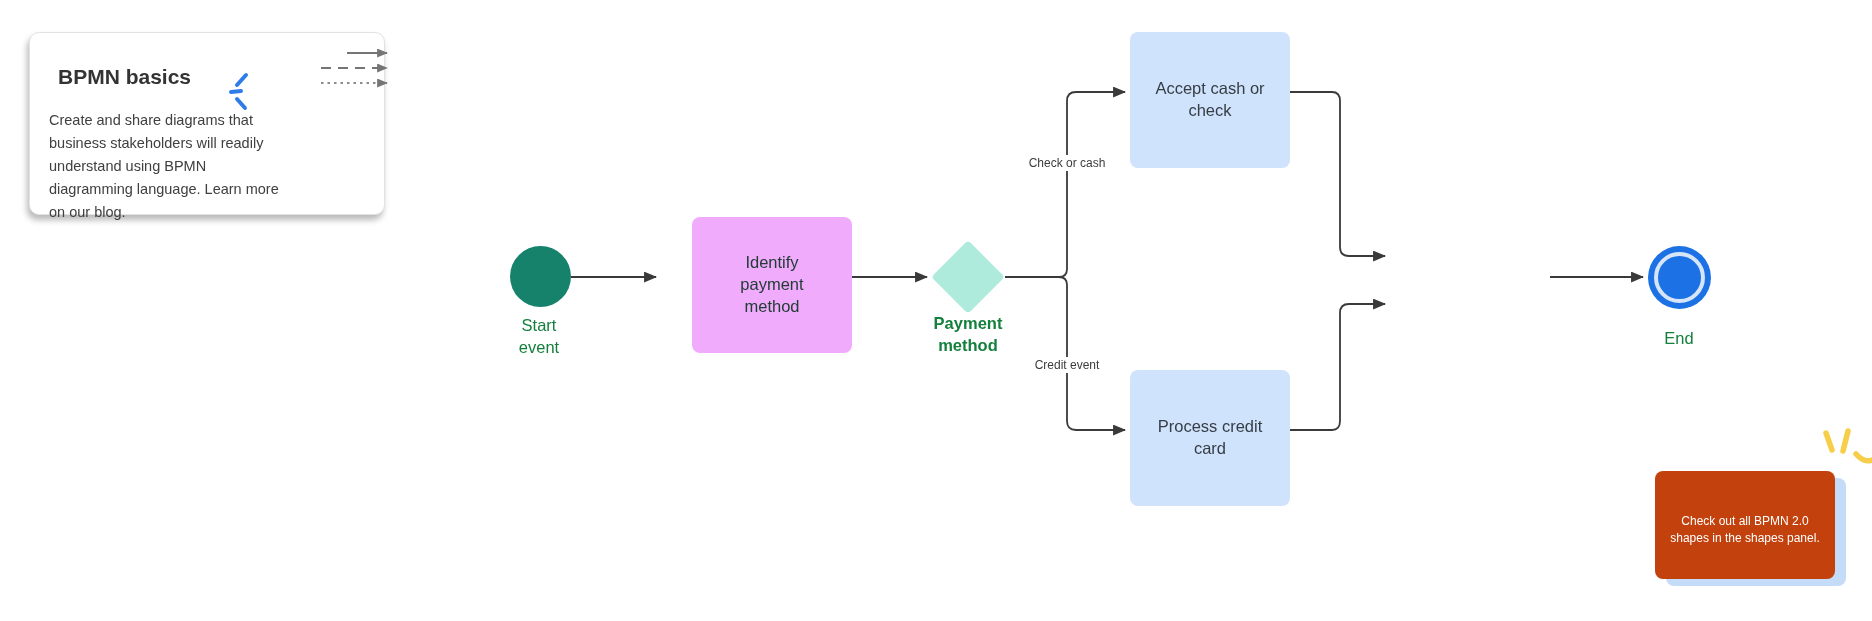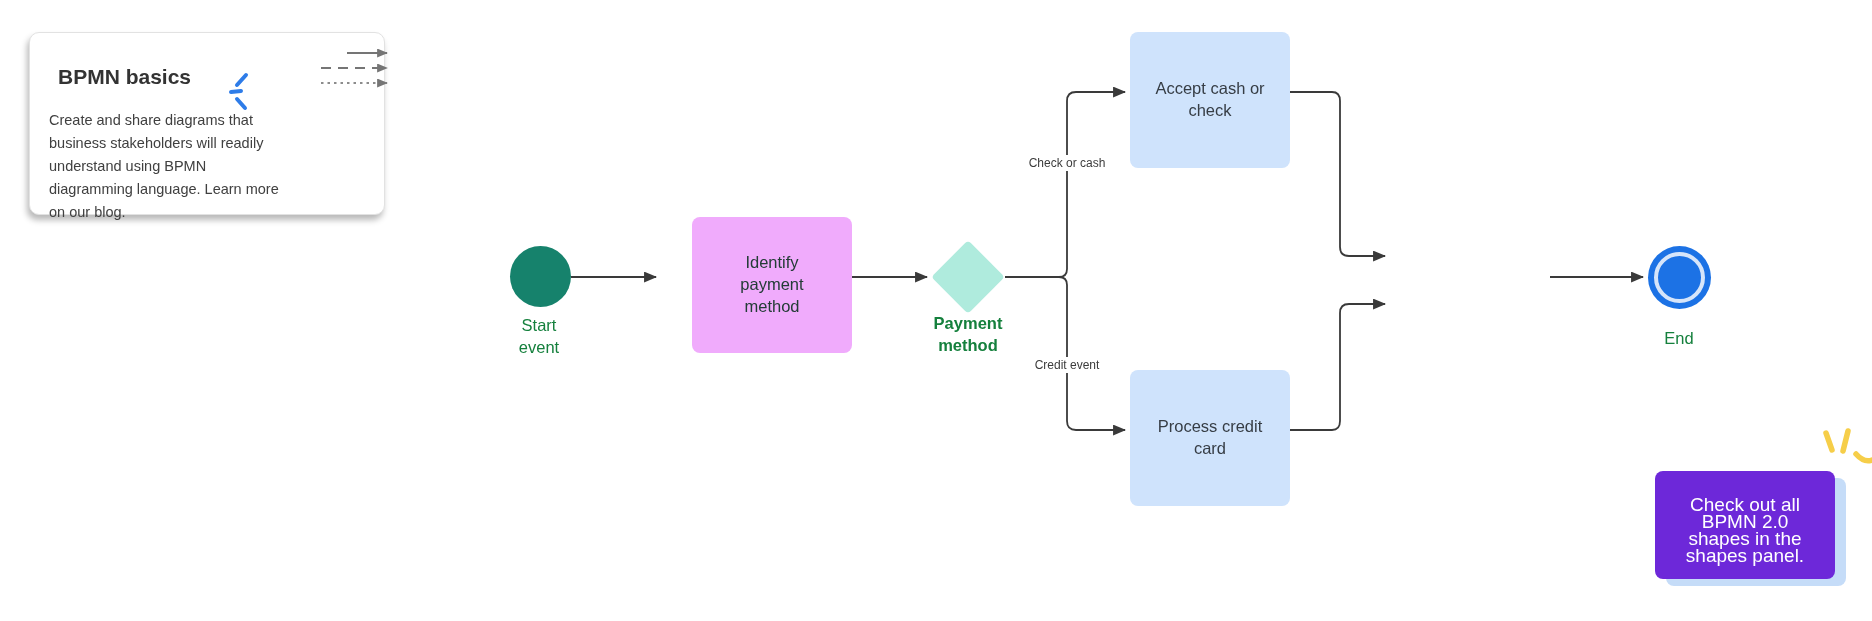--- a/index.html
+++ b/index.html
@@ -117,29 +117,29 @@
     position: absolute;
     left: 1666px; top: 478px;
     width: 180px; height: 108px;
     background: #c5dcf8;
     border-radius: 8px;
   }
   .tip-card {
     position: absolute;
     left: 1655px; top: 471px;
     width: 180px; height: 108px;
-    background: #6d28d9;
+    background: #c2410c;
     border-radius: 8px;
     display: flex;
     align-items: center;
     justify-content: center;
     text-align: center;
     box-sizing: border-box;
     padding: 14px 14px 4px 14px;
-    font-size: 19px;
+    font-size: 12px;
     line-height: 17px;
     color: #ffffff;
   }
   .tip-sparkle { position: absolute; left: 1818px; top: 425px; }
 </style>
 </head>
 <body>
 
 <div id="canvas">
 

